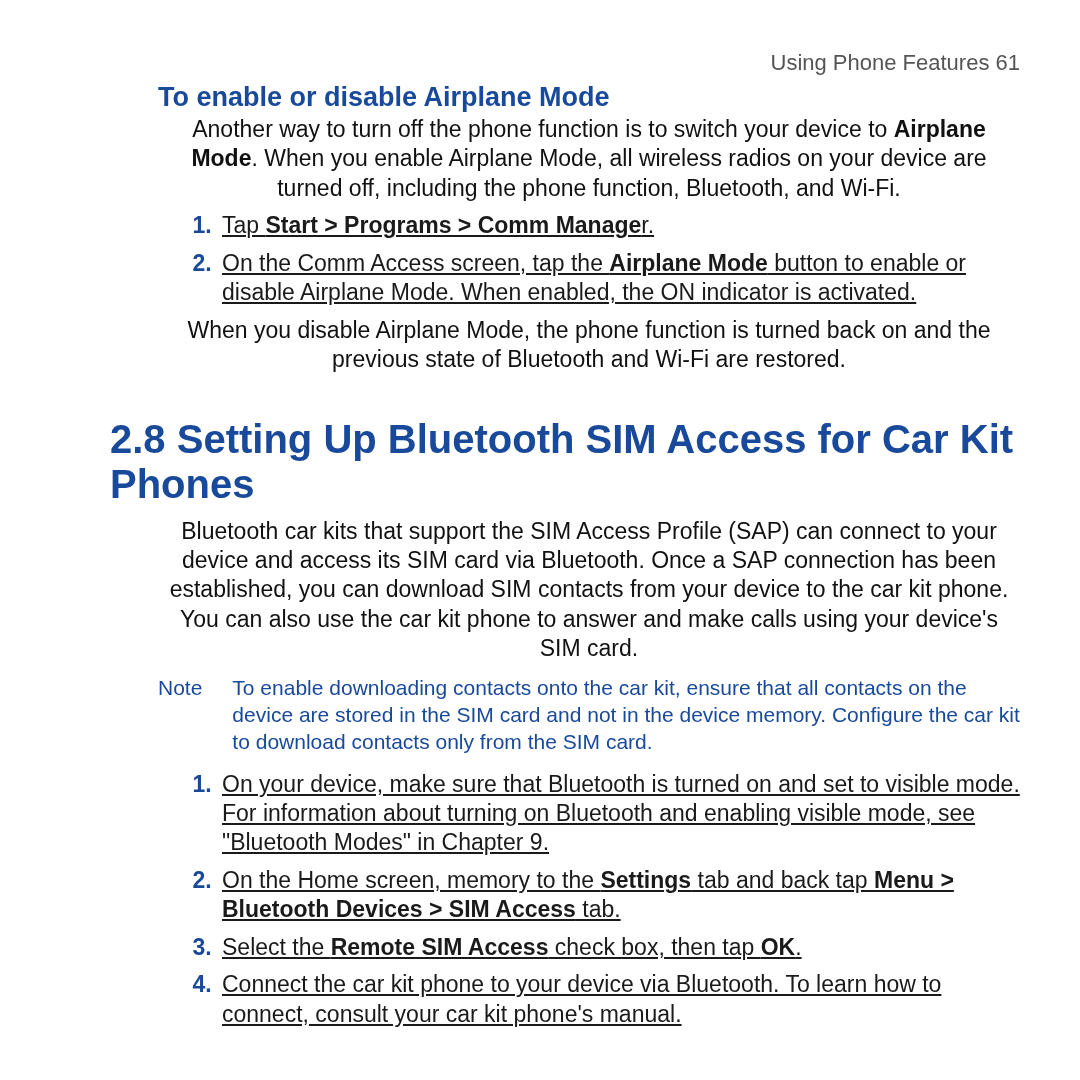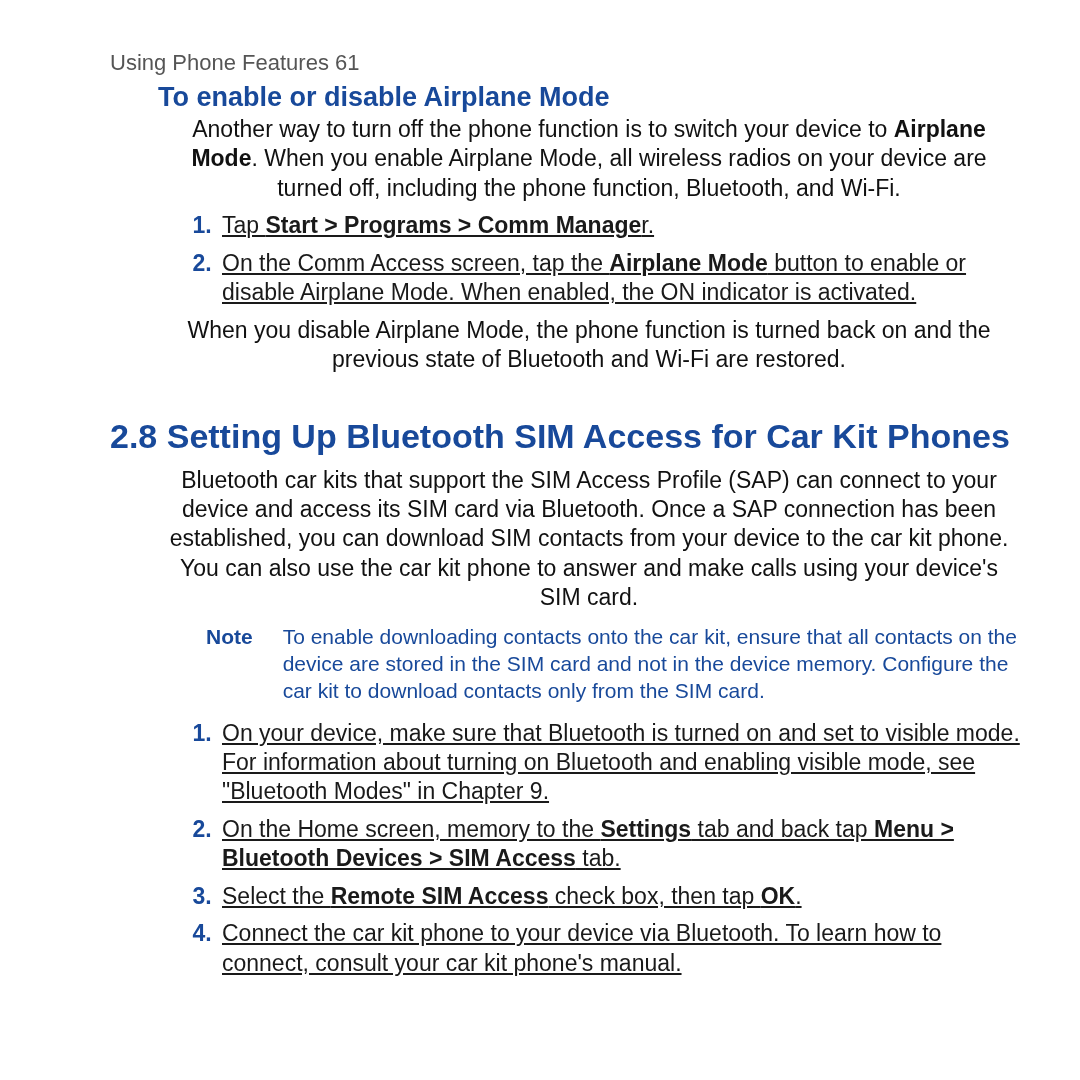--- a/index.html
+++ b/index.html
@@ -12,20 +12,21 @@
     color: #1a1a1a;
   }
   .page {
     box-sizing: border-box;
     width: 1080px;
     height: 1080px;
     padding: 50px 60px 40px 110px;
     position: relative;
   }
   .running-head {
+    text-align: right;
     font-size: 22px;
     color: #555;
     margin-bottom: 6px;
     margin-right: 0;
   }
   .subheading {
     color: #18499a;
     font-weight: 700;
     font-size: 27px;
     margin-left: 48px;
@@ -51,38 +52,37 @@
     padding-left: 4px;
     text-decoration: underline;
   }
   ol.steps li::marker {
     font-weight: 700;
     color: #18499a;
   }
   .section-title {
     color: #18499a;
     font-weight: 700;
-    font-size: 34px;
+    font-size: 40px;
     margin-top: 42px;
     margin-bottom: 10px;
   }
   .note-row {
     display: flex;
     gap: 30px;
     margin-left: 48px;
     margin-top: 10px;
     margin-bottom: 14px;
     font-size: 21px;
     line-height: 1.3;
     color: #18499a;
   }
   .note-label {
     flex: 0 0 auto;
-    font-weight: 700;
-    margin-left: 48px;
+    font-weight: 400;
   }
   .note-text {
     flex: 1 1 auto;
   }
   b { font-weight: 700; }
 </style>
 </head>
 <body>
 
 <div class="page">

